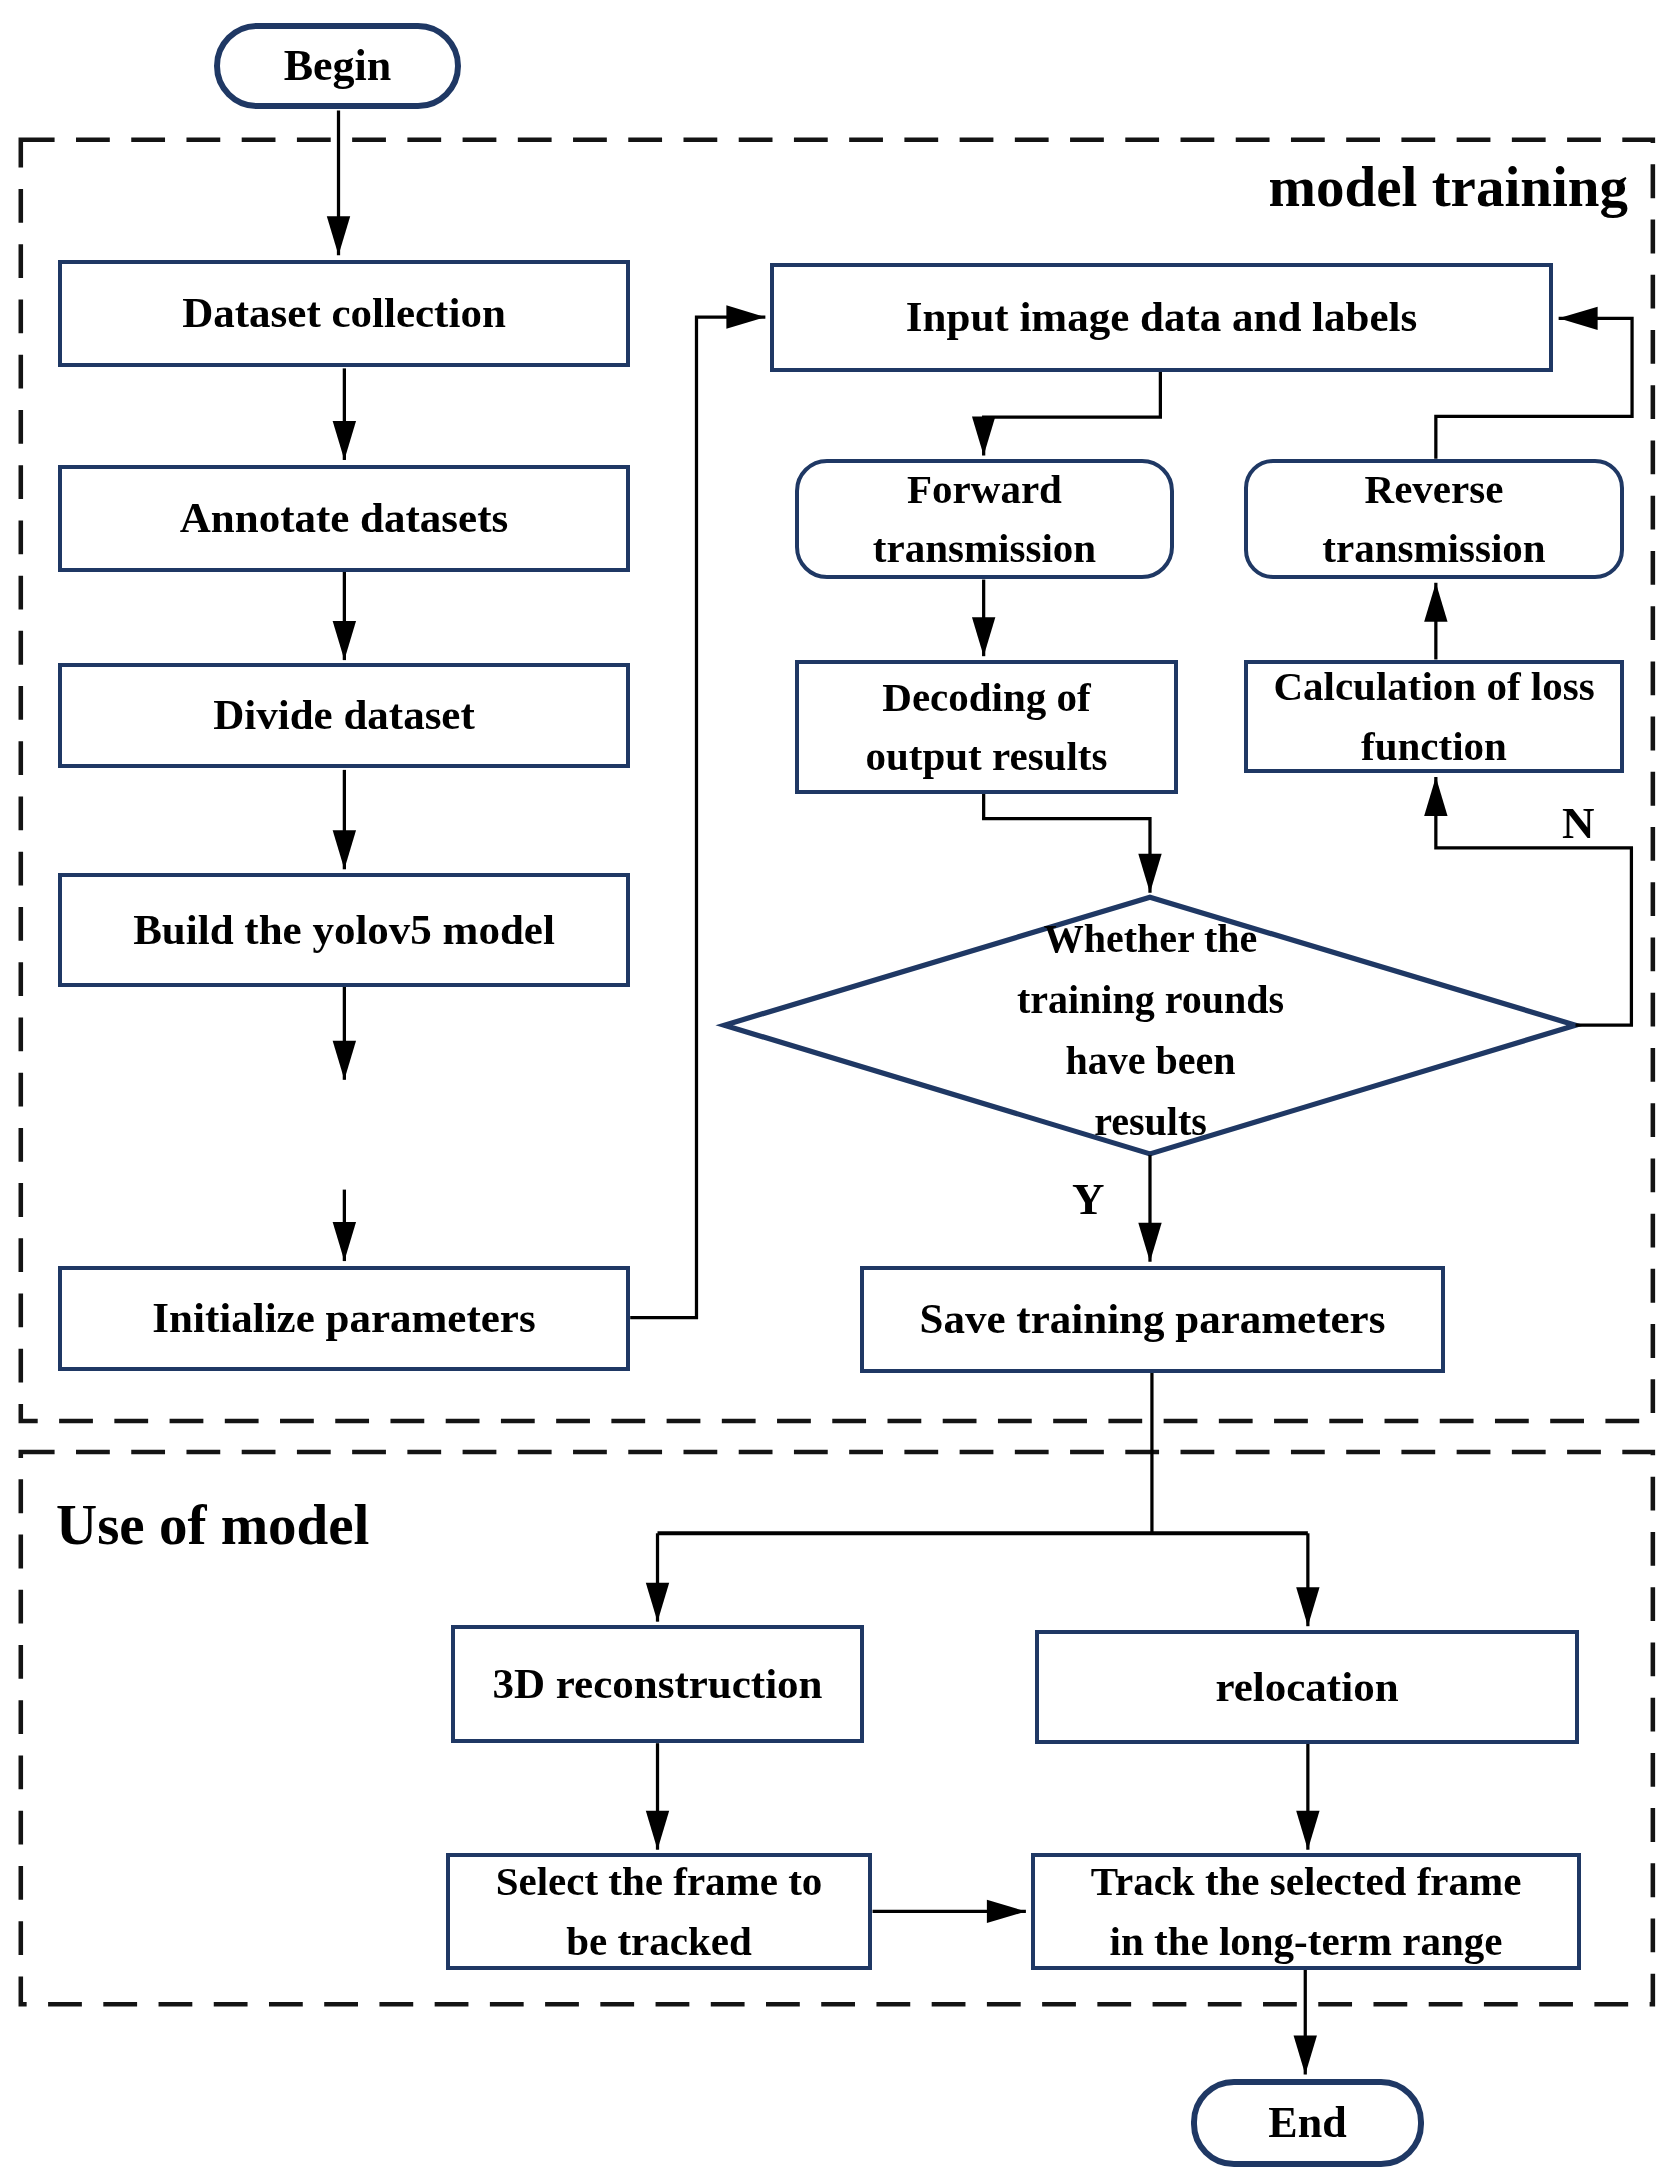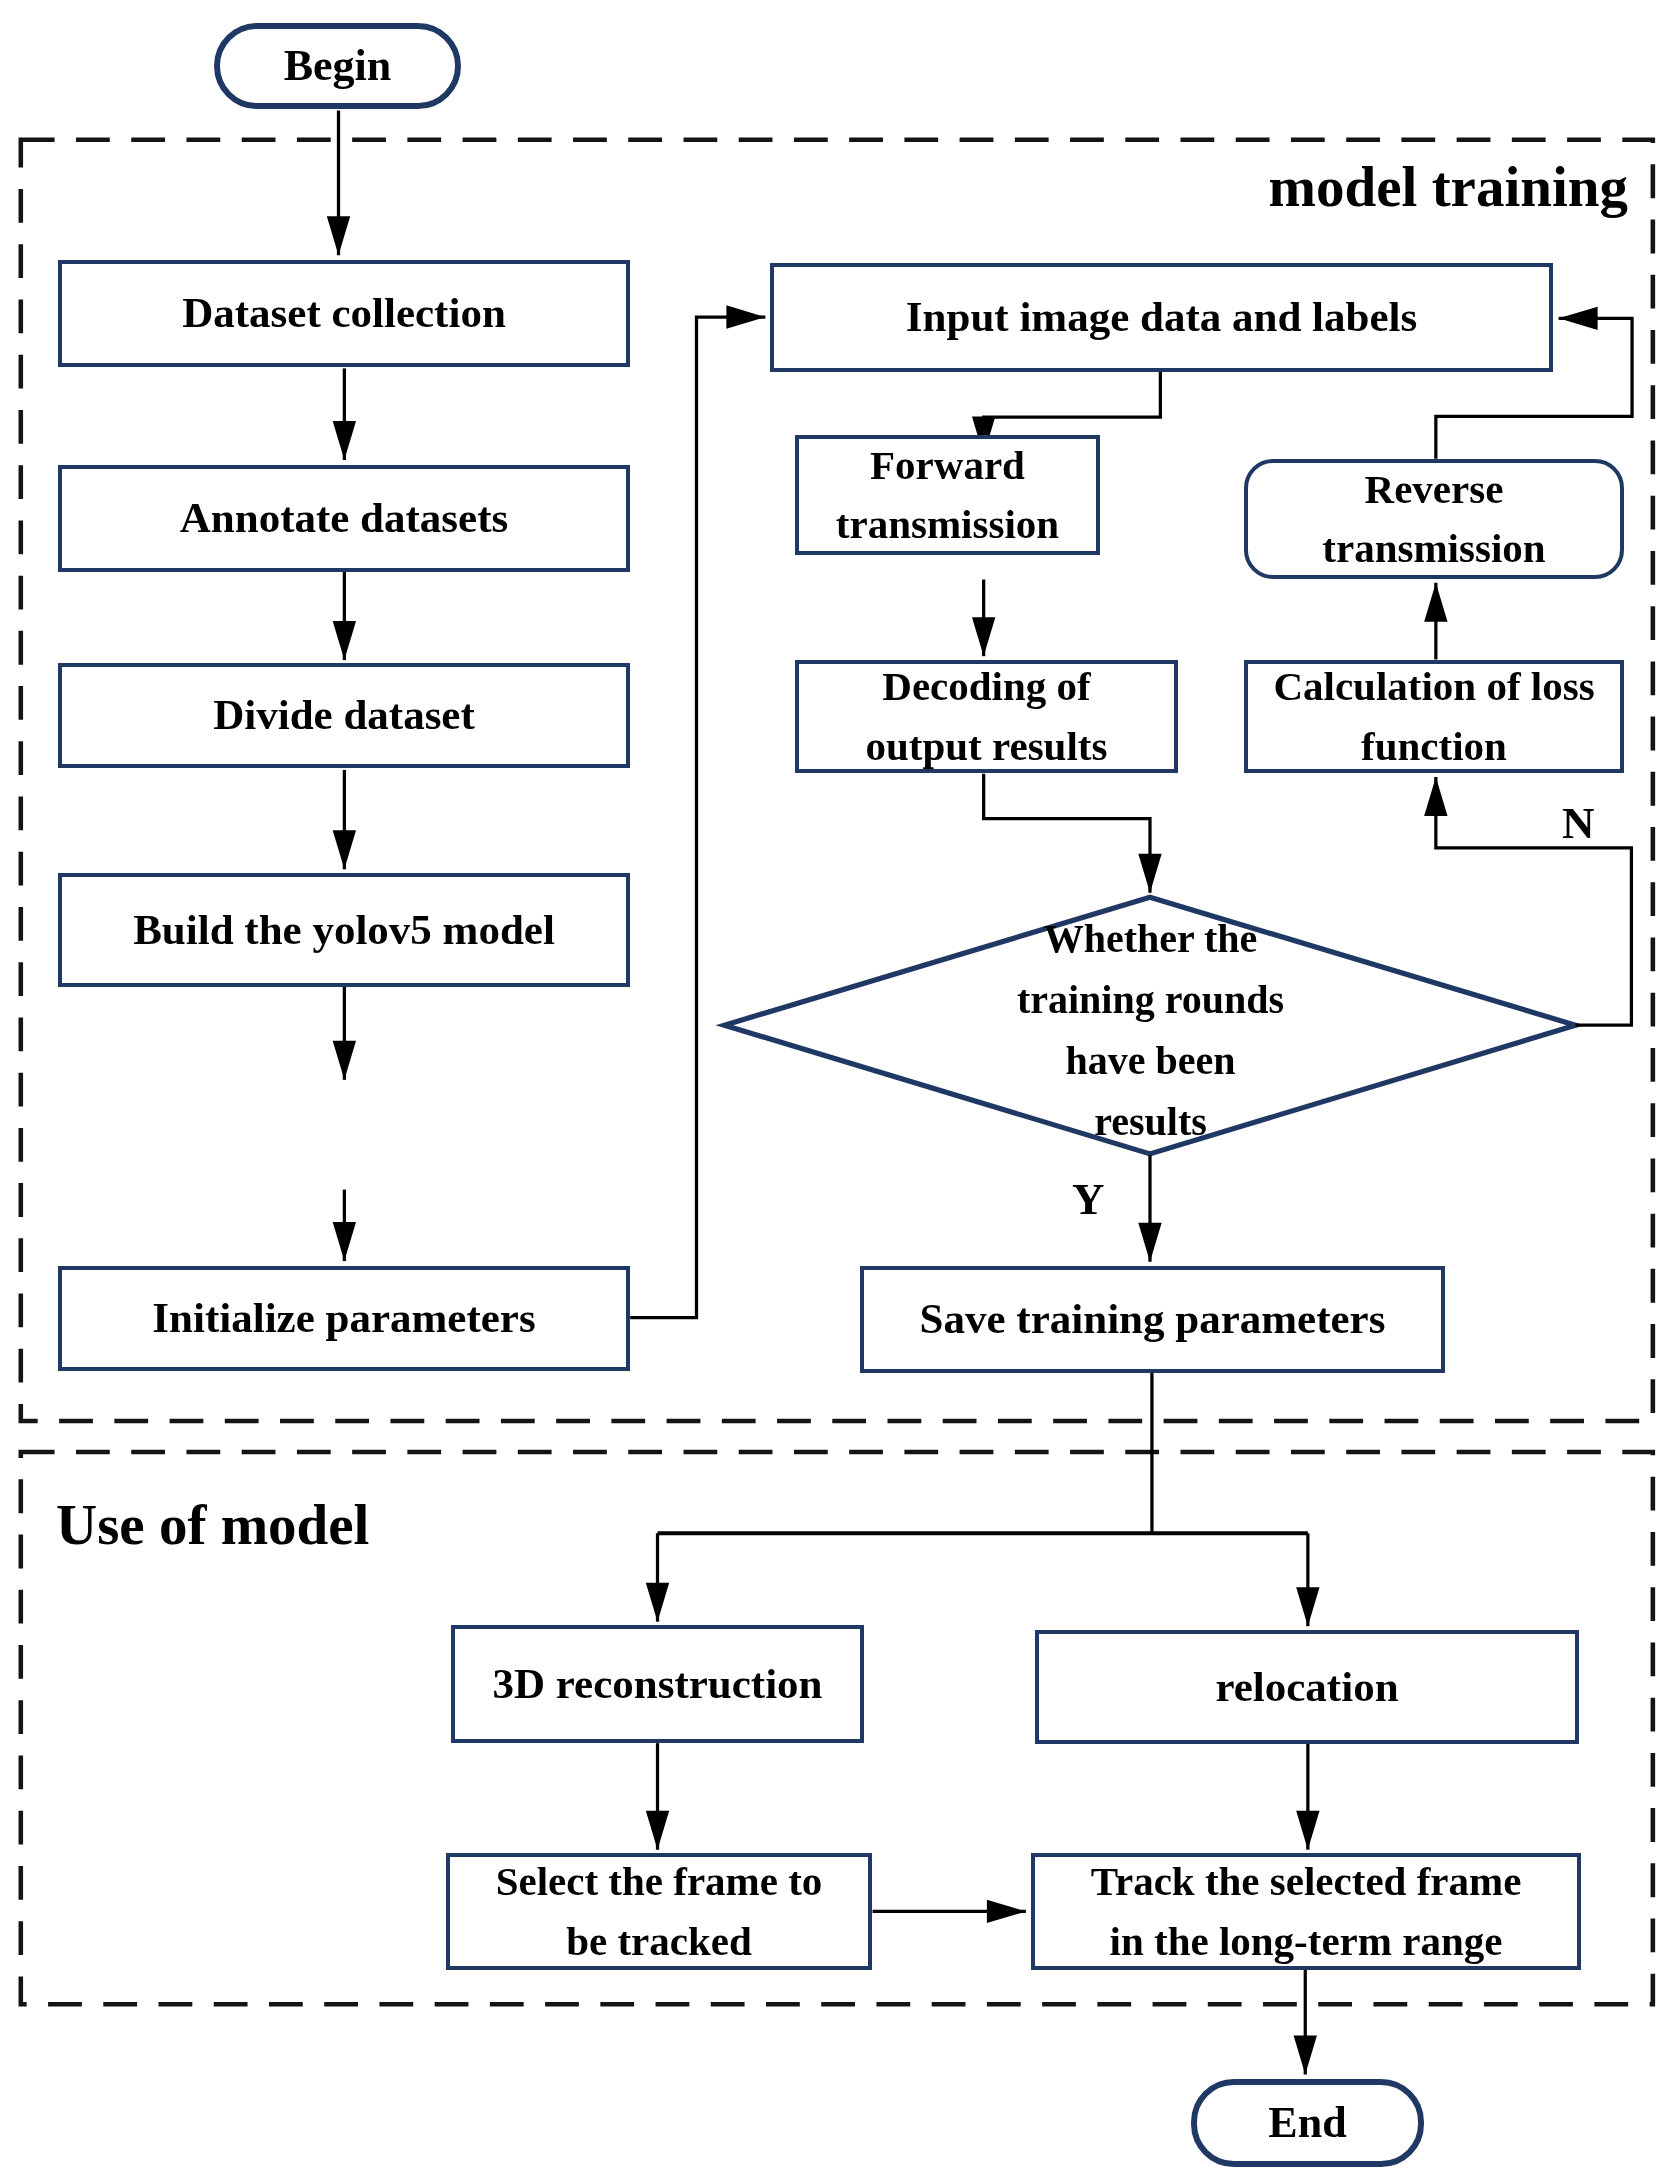--- a/index.html
+++ b/index.html
@@ -114,25 +114,25 @@
   <div class="node terminal" style="left:214px;top:23.4px;width:247px;height:86px;">Begin</div>
   <div class="node terminal" style="left:1191px;top:2079px;width:233px;height:88px;">End</div>
 
   <div class="node big" style="left:58px;top:260px;width:572px;height:107px;">Dataset collection</div>
   <div class="node big" style="left:58px;top:465px;width:572px;height:107px;">Annotate datasets</div>
   <div class="node big" style="left:58px;top:663px;width:572px;height:105px;text-align:right;">Divide dataset</div>
   <div class="node big" style="left:58px;top:873px;width:572px;height:114px;">Build the yolov5 model</div>
   <div class="node big" style="left:58px;top:1266px;width:572px;height:105px;">Initialize parameters</div>
 
   <div class="node big" style="left:770px;top:263px;width:783px;height:109px;">Input image data and labels</div>
-  <div class="node" style="left:795px;top:435px;width:305px;height:120px;">Forward
+  <div class="node" style="left:795px;top:459px;width:379px;height:120px;border-radius:32px;">Forward
 transmission</div>
   <div class="node" style="left:1244px;top:459px;width:380px;height:120px;border-radius:29px;">Reverse
 transmission</div>
-  <div class="node" style="left:795px;top:660px;width:383px;height:113px;">Decoding of
+  <div class="node" style="left:795px;top:660px;width:383px;height:134px;">Decoding of
 output results</div>
   <div class="node" style="left:1244px;top:660px;width:380px;height:113px;">Calculation of loss
 function</div>
 
   <div class="diamond-text">Whether the
 training rounds
 have been
 results</div>
 
   <div class="branch-label" style="left:1072px;top:1177px;">Y</div>

